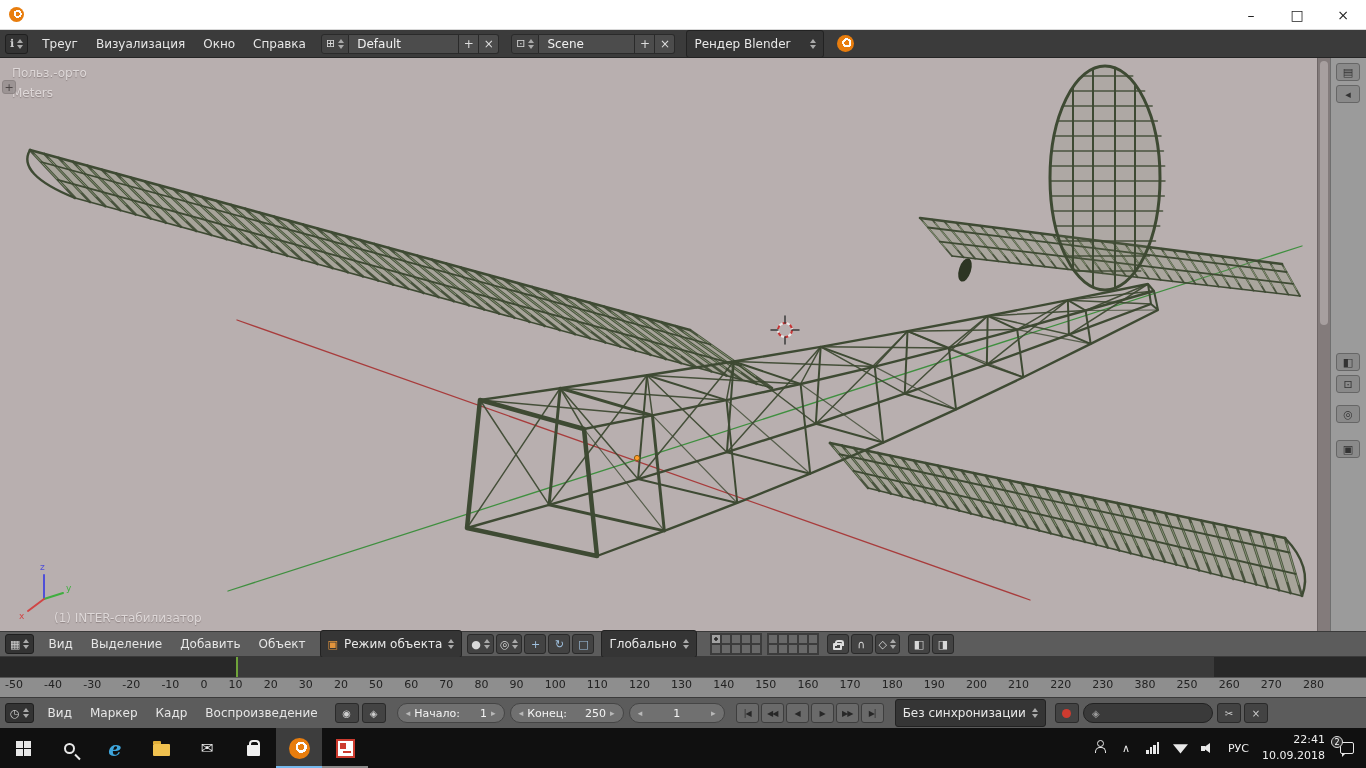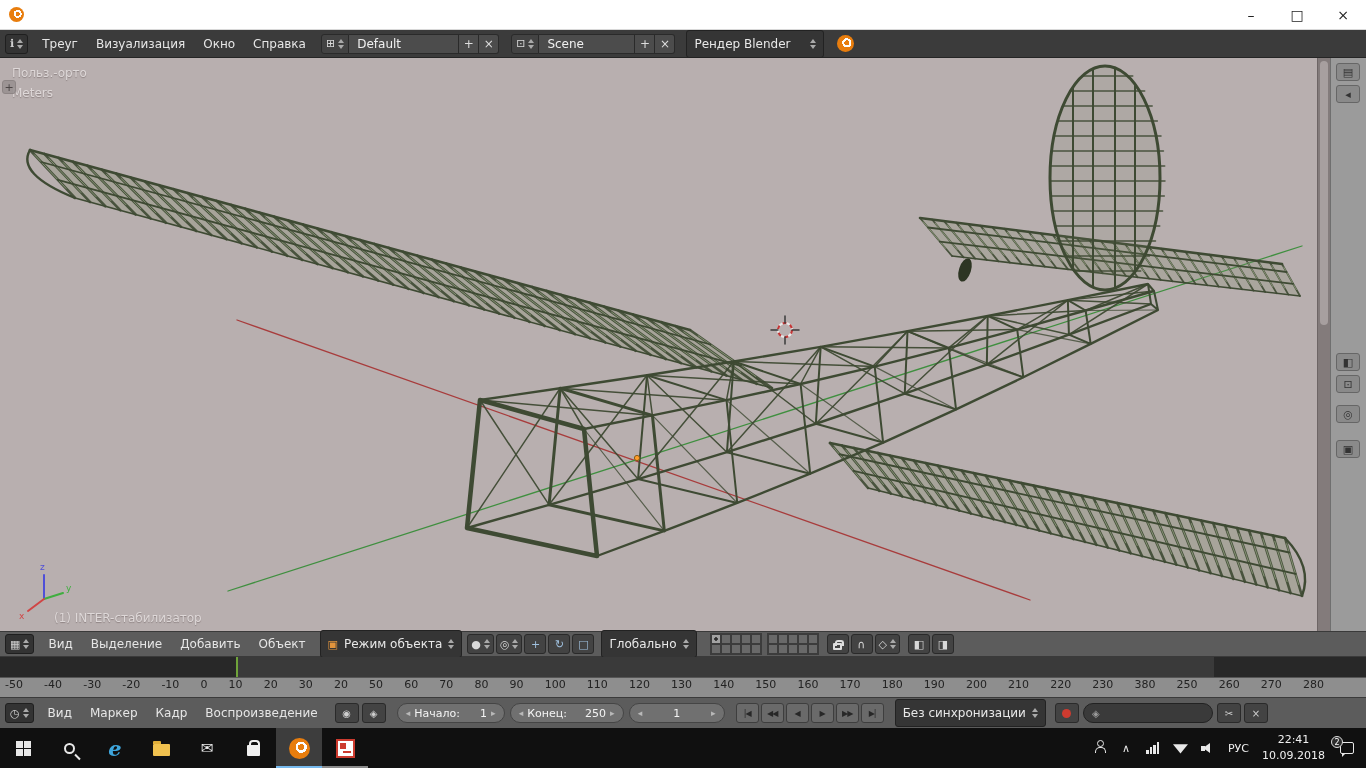--- a/index.html
+++ b/index.html
@@ -133,21 +133,21 @@
   .bars{display:flex;align-items:flex-end;gap:1px;height:12px}
   .bars i{width:2.5px;background:#e8e8e8;display:block}
   .bars i:nth-child(1){height:4px}.bars i:nth-child(2){height:7px}
   .bars i:nth-child(3){height:9px}.bars i:nth-child(4){height:12px}
   .wifi{width:15px;height:11px;background:#e8e8e8;clip-path:polygon(50% 100%,0 15%,100% 15%)}
   .speaker{width:13px;height:12px;position:relative}
   .speaker::before{content:"";position:absolute;left:0;top:4px;width:4px;height:5px;background:#e8e8e8}
   .speaker::after{content:"";position:absolute;left:2px;top:1px;border-top:5.5px solid transparent;
     border-bottom:5.5px solid transparent;border-right:7px solid #e8e8e8}
   .lang{color:#f0f0f0}
-  .clock{text-align:center;font-size:11px;line-height:1.45;color:#f0f0f0}
+  .clock{text-align:right;font-size:11px;line-height:1.45;color:#f0f0f0}
   .action{position:relative;width:18px;height:16px;display:flex;align-items:center;justify-content:center}
   .bubble{width:14px;height:12px;border:1.5px solid #e8e8e8;border-radius:2px;position:relative}
   .bubble::after{content:"";position:absolute;left:1px;bottom:-4px;border-left:4px solid #e8e8e8;border-bottom:4px solid transparent}
   .badge{position:absolute;top:-4px;left:-7px;width:12px;height:12px;border-radius:50%;
     background:#2d2d2d;border:1px solid #ddd;color:#fff;font-size:8px;display:flex;align-items:center;justify-content:center}
 </style>
 </head>
 <body>
 
 <div id="screen">

